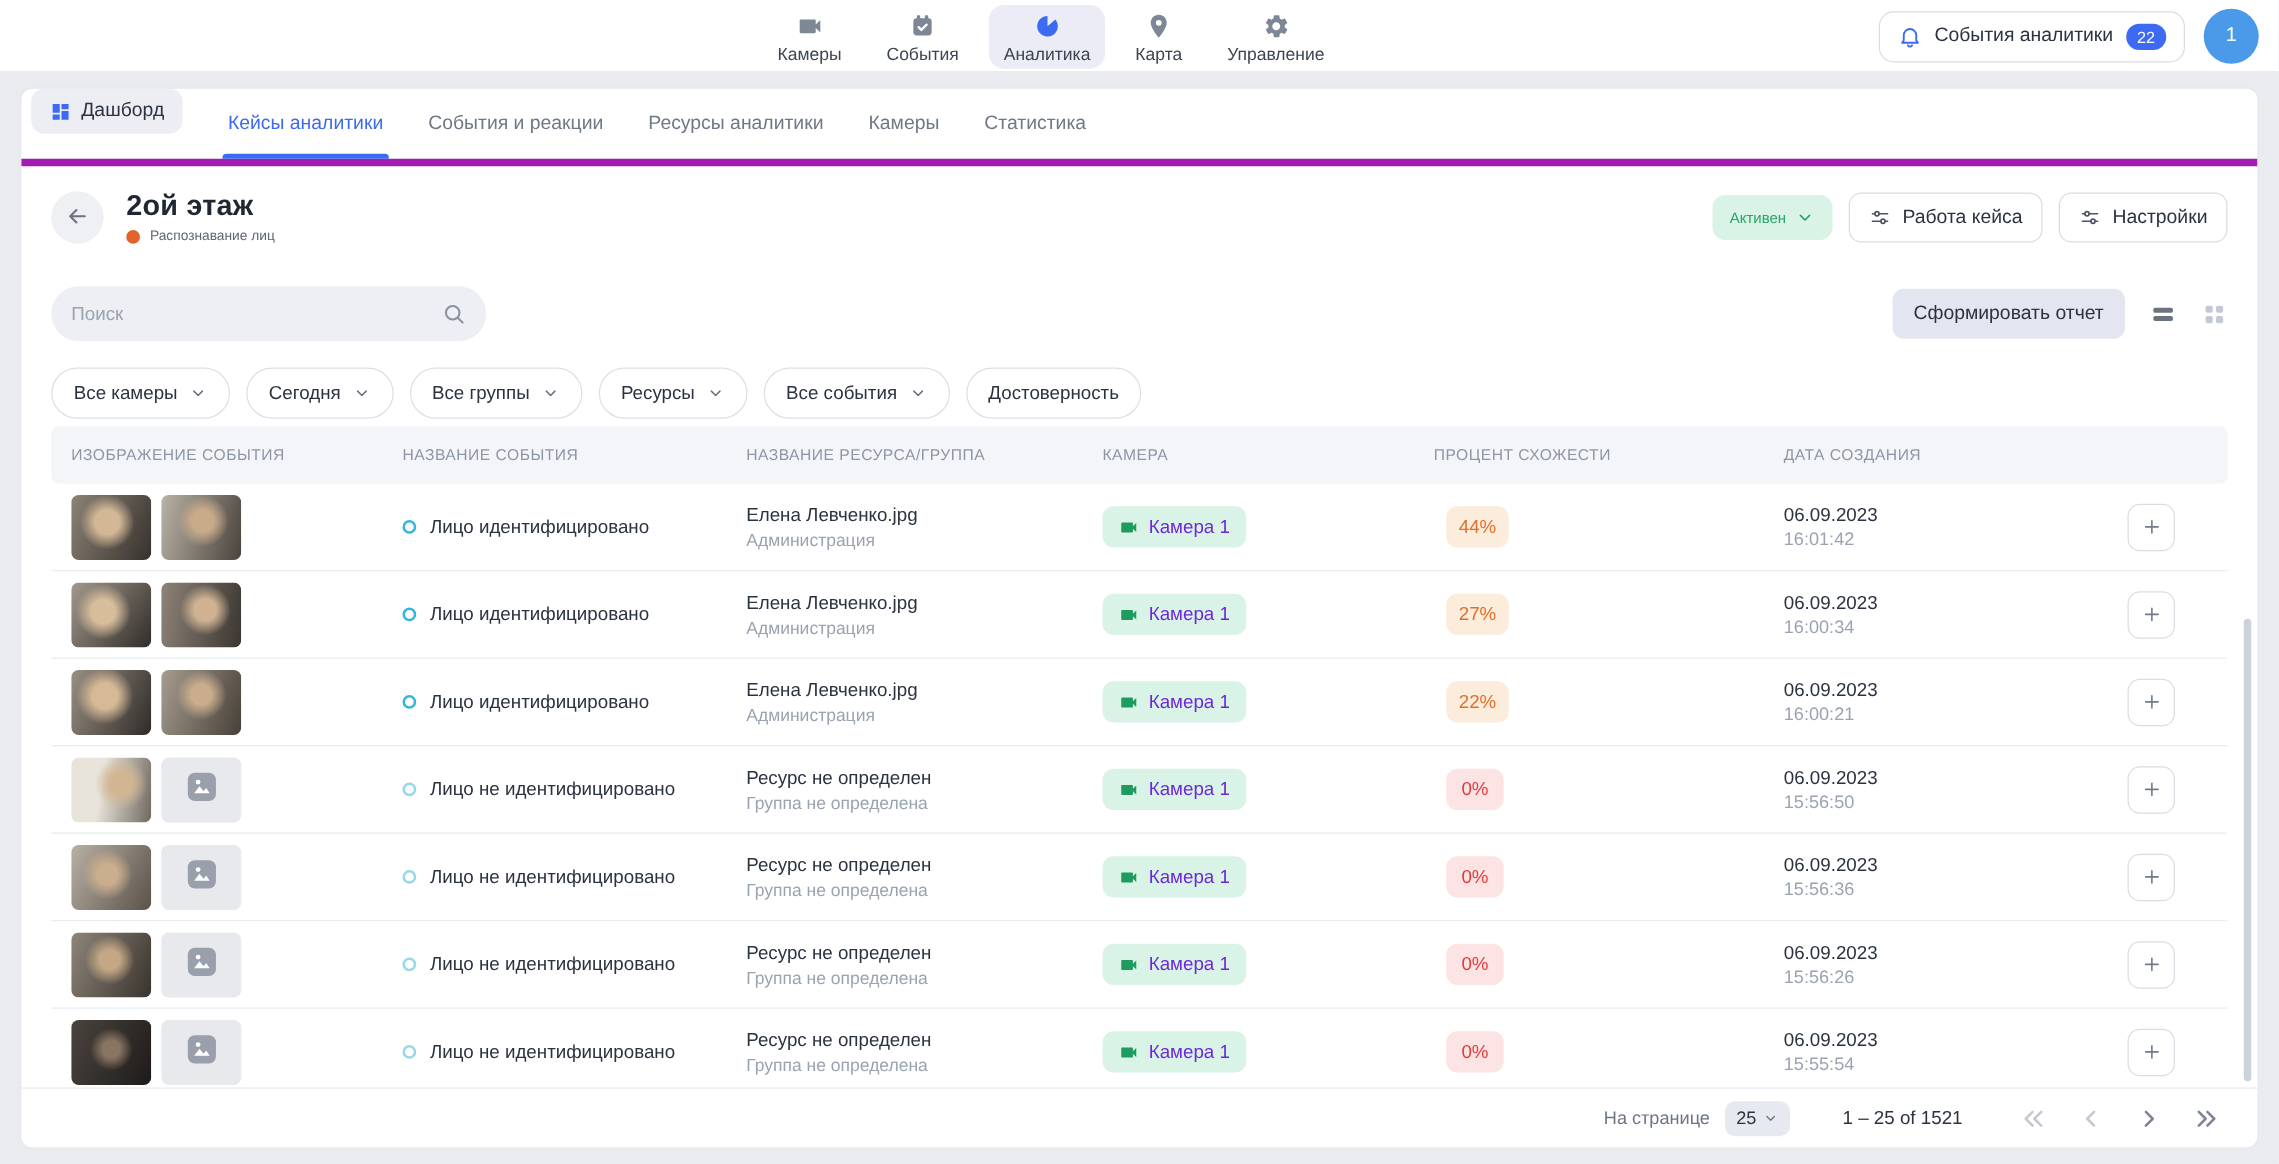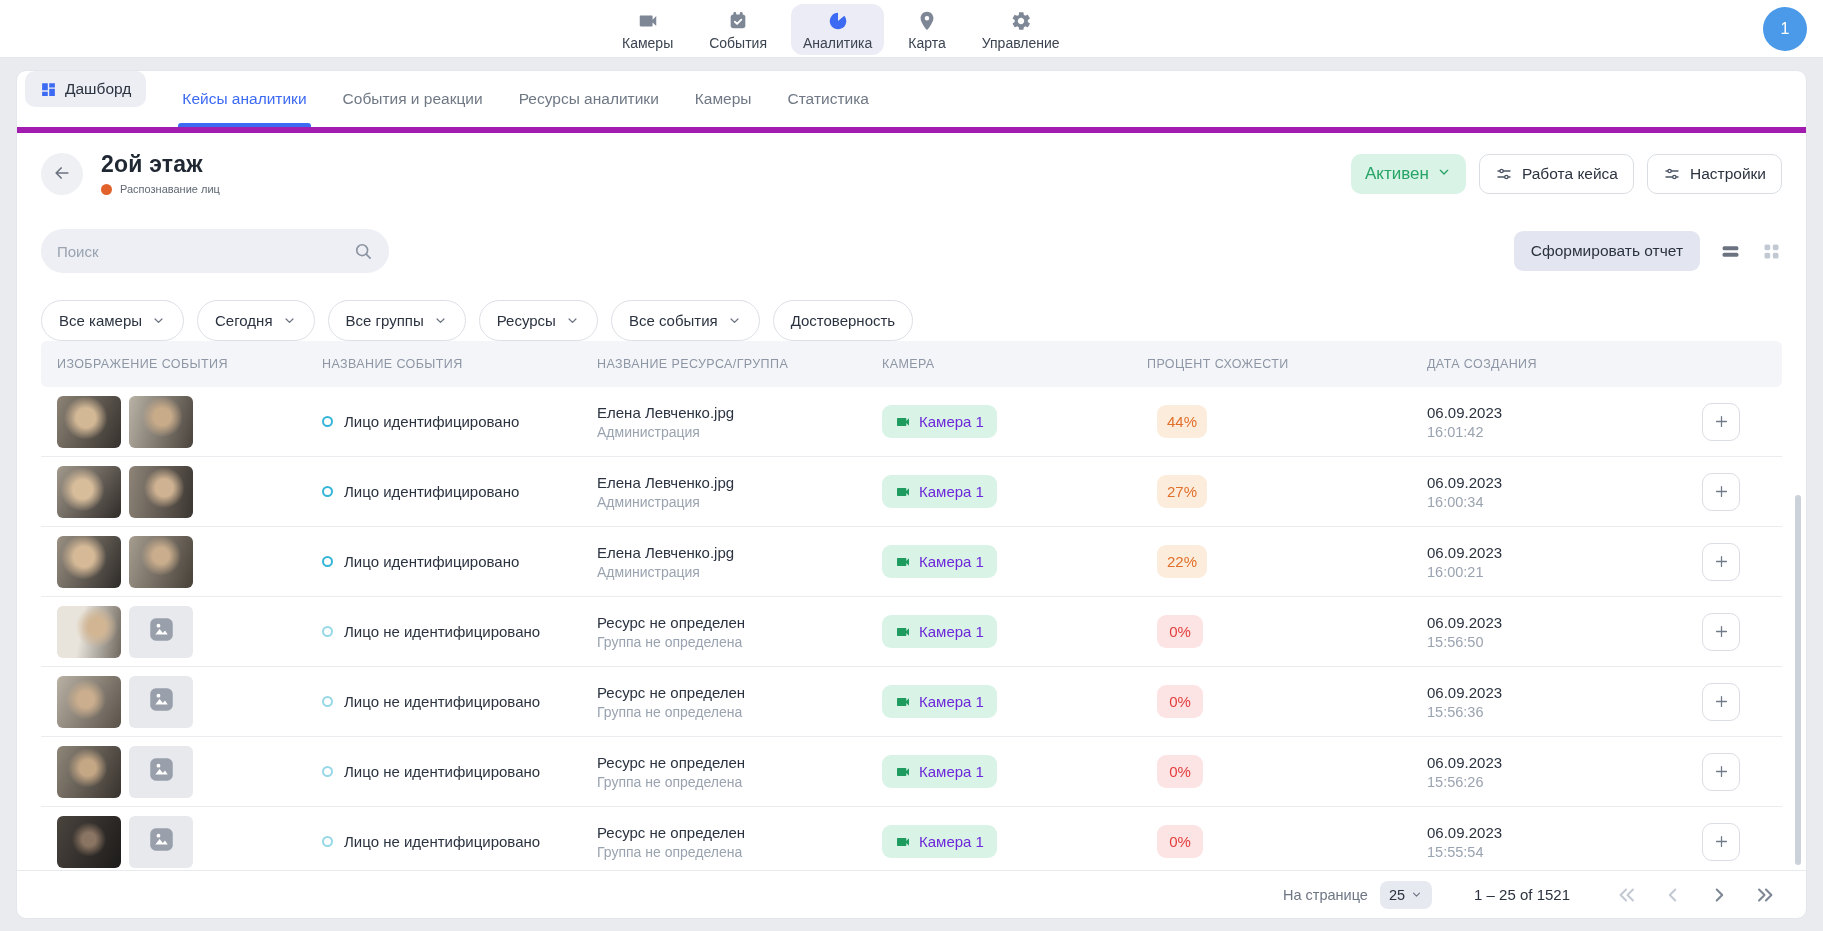--- a/index.html
+++ b/index.html
@@ -36,42 +36,42 @@
 
   
   .case-row { flex:0 0 88px; display:flex; align-items:flex-start; gap:18px; padding:18px 24px 0; }
   .back-btn { width:42px; height:42px; border-radius:50%; background:#eef0f4; border:none; color:#6b7380; display:flex; align-items:center; justify-content:center; cursor:pointer; margin-top:2px; }
   .back-btn svg { width:20px; height:20px; }
   .page-title { font-size:23px; font-weight:bold; color:#1f2732; letter-spacing:.2px; }
   .subtitle { display:flex; align-items:center; gap:8px; margin-top:5px; }
   .dot { width:11px; height:11px; border-radius:50%; background:#e2622b; }
   .subtitle-lb { font-size:11px; color:#5f6873; }
   .case-actions { margin-left:auto; display:flex; align-items:center; gap:13px; margin-top:3px; }
-  .status-pill { display:flex; gap:7px; background:#d9f3e7; color:#27a566; border:none; border-radius:10px; padding:10px 14px; font-size:17px; cursor:pointer; font-family:inherit; }
+  .status-pill { display:flex; align-items:center; gap:7px; background:#d9f3e7; color:#27a566; border:none; border-radius:10px; padding:10px 14px; font-size:12px; cursor:pointer; font-family:inherit; }
   .status-pill .ch { width:16px; height:16px; color:#27a566; display:flex; }
   .status-pill .ch svg { width:16px; height:16px; }
   .outline-btn { display:flex; align-items:center; gap:9px; background:#fff; border:1px solid #d9dde3; border-radius:10px; padding:10px 15px; font-size:15.5px; color:#2b3340; cursor:pointer; font-family:inherit; }
   .outline-btn .ic { width:18px; height:18px; color:#4b5563; display:flex; }
   .outline-btn .ic svg { width:18px; height:18px; }
 
   
   .search-row { flex:0 0 62px; display:flex; align-items:center; justify-content:space-between; padding:8px 24px 10px; }
   .search-box { width:348px; height:44px; background:#edeff4; border-radius:22px; display:flex; align-items:center; padding:0 16px; }
   .search-box input { flex:1; border:none; background:transparent; outline:none; font-size:15px; color:#2b3340; font-family:inherit; }
   .search-box input::placeholder { color:#9aa3b0; }
   .search-box .ic { width:20px; height:20px; color:#8a93a0; display:flex; cursor:pointer; }
   .search-box .ic svg { width:20px; height:20px; }
   .view-group { display:flex; align-items:center; gap:20px; }
   .report-btn { background:#e3e6f0; border:none; border-radius:9px; padding:11px 17px; font-size:15.5px; color:#2b3340; cursor:pointer; font-family:inherit; }
   .vic { width:21px; height:21px; color:#c3c9d2; display:flex; cursor:pointer; }
   .vic svg { width:21px; height:21px; }
   .vic.active { color:#6b7380; }
 
   
-  .filters-row { flex:0 0 58px; display:flex; align-items:flex-end; gap:13px; padding:4px 24px 0; }
+  .filters-row { flex:0 0 58px; display:flex; align-items:center; gap:13px; padding:4px 24px 0; }
   .filter-pill { display:flex; align-items:center; gap:9px; border:1px solid #dcdfe5; background:#fff; border-radius:22px; padding:11px 17px; font-size:15px; color:#2b3340; cursor:pointer; white-space:nowrap; font-family:inherit; }
   .filter-pill .ch { width:15px; height:15px; color:#6b7380; display:flex; }
   .filter-pill .ch svg { width:15px; height:15px; }
 
   
   .table-wrap { flex:1; min-height:0; display:flex; flex-direction:column; padding:0 24px; }
   .grid-cols { display:grid; grid-template-columns:265px 275px 285px 265px 280px 230px 1fr; align-items:center; padding:0 16px; }
   .thead { flex:0 0 46px; background:#f4f5f8; border-radius:6px; }
   .th { font-size:12.5px; color:#8d96a5; letter-spacing:.4px; text-transform:uppercase; white-space:nowrap; }
   .tbody { flex:1; min-height:0; overflow:hidden; }
@@ -167,20 +167,28 @@
       <div class="nav-item">
        <span class="nav-ic">
           <svg viewBox="0 0 24 24" fill="currentColor">
             <path d="M19.4 13c.04-.33.06-.66.06-1s-.02-.67-.07-1l2.03-1.58c.18-.14.23-.4.11-.61l-1.92-3.32c-.12-.21-.37-.29-.59-.21l-2.39.96c-.5-.38-1.03-.7-1.62-.94L14.7 2.8c-.04-.24-.24-.41-.48-.41h-3.84c-.24 0-.43.17-.47.41l-.36 2.54c-.59.24-1.13.57-1.62.94l-2.39-.96c-.22-.08-.47 0-.59.21L3.03 8.85c-.12.21-.07.47.11.61L5.17 11c-.05.33-.07.66-.07 1s.02.67.07 1l-2.03 1.58c-.18.14-.23.4-.11.61l1.92 3.32c.12.21.37.29.59.21l2.39-.96c.5.38 1.03.7 1.62.94l.36 2.54c.04.24.23.41.47.41h3.84c.24 0 .44-.17.48-.41l.36-2.54c.59-.24 1.12-.57 1.62-.94l2.39.96c.22.08.47 0 .59-.21l1.92-3.32c.12-.21.07-.47-.11-.61L19.4 13zM12 15.5c-1.93 0-3.5-1.57-3.5-3.5s1.57-3.5 3.5-3.5 3.5 1.57 3.5 3.5-1.57 3.5-3.5 3.5z"></path>
           </svg>
         </span>
        <span class="nav-lb">Управление</span>
      </div>
     </div>
   <div class="top-right">
+    <button class="notif-btn">
+      <span class="ic"><svg viewBox="0 0 24 24" fill="none" stroke="currentColor" stroke-width="1.8" stroke-linecap="round" stroke-linejoin="round">
+            <path d="M18 16v-5a6 6 0 1 0-12 0v5l-1.6 2.2h15.2L18 16z"></path>
+            <path d="M10 20.7a2.2 2.2 0 0 0 4 0"></path>
+          </svg></span>
+      <span class="notif-lb">События аналитики</span>
+      <span class="badge">22</span>
+    </button>
     <div class="avatar">
       <span>1</span>
     </div>
   </div>
 </div>
 
 <div class="card">
 
   <div class="tabs-row" id="tabs">
       <div class="tab tab-pill">

